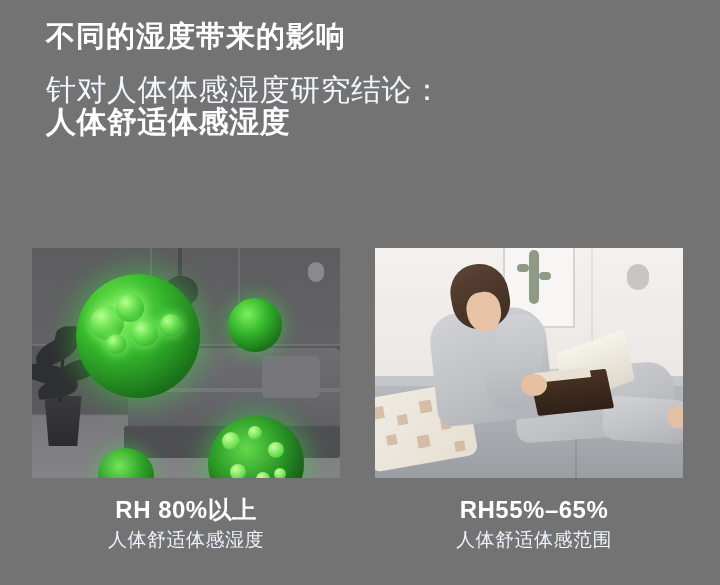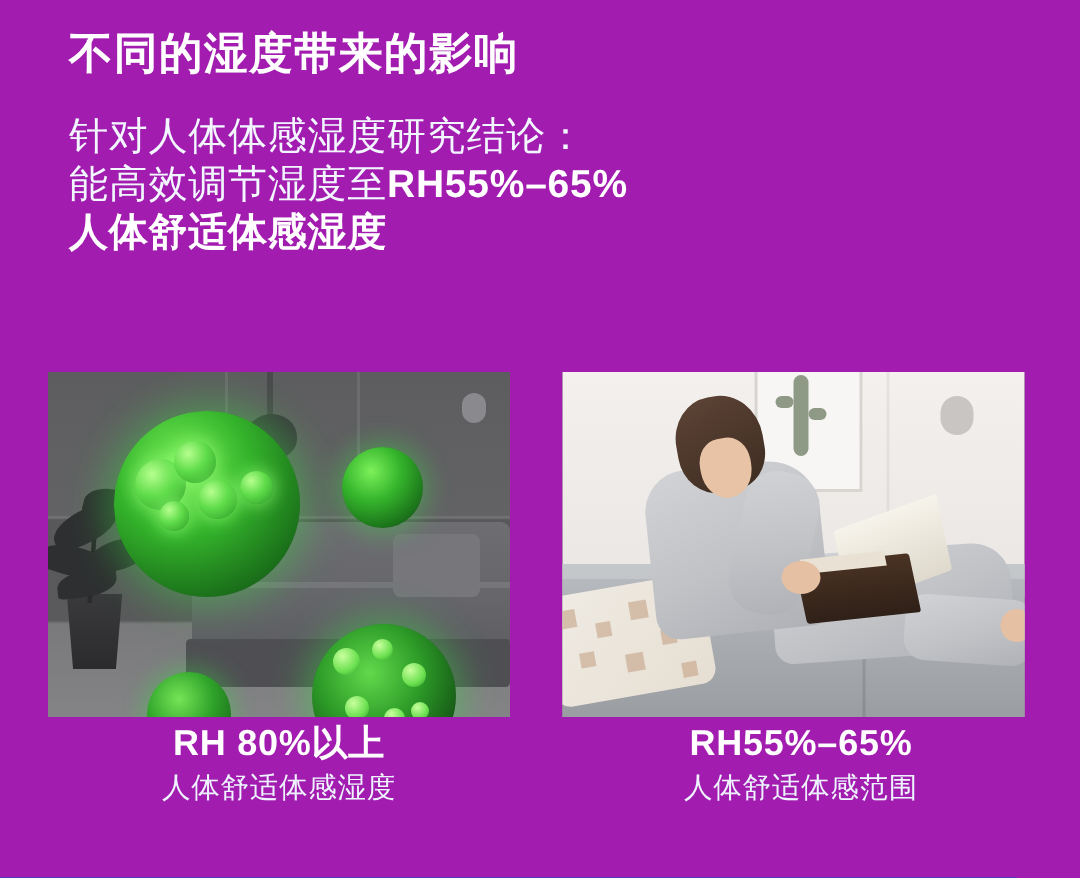--- a/index.html
+++ b/index.html
@@ -5,36 +5,36 @@
   * { margin:0; padding:0; box-sizing:border-box; }
   html, body {
     width:720px; height:585px;
     overflow:hidden;
     background:#1250c0;
     font-family:"Liberation Sans", "DejaVu Sans", sans-serif;
   }
   .poster {
     position:relative;
     width:720px; height:585px;
-    background:#a21caf;
+    background:#737373;
   }
 
   
   .header { position:absolute; left:46px; top:14px; width:640px; }
   .title {
     font-size:29px;
     font-weight:bold;
     color:#ffffff;
     letter-spacing:1px;
     line-height:44px;
     white-space:nowrap;
   }
   .body-block { margin-top:16px; }
   .body-line {
-    font-size:26px;
+    font-size:30px;
     color:#f2f6ff;
     line-height:32px;
     letter-spacing:0.5px;
     white-space:nowrap;
     font-weight:normal;
   }
   .body-line.bold { font-weight:bold; color:#ffffff; }
   .body-line .b { font-weight:bold; color:#ffffff; }
 
   
@@ -267,21 +267,21 @@
     white-space:nowrap;
     text-shadow:
       -3px -3px 0 #2f9ae0,  3px -3px 0 #2f9ae0,
       -3px  3px 0 #2f9ae0,  3px  3px 0 #2f9ae0,
       -3px  0   0 #2f9ae0,  3px  0   0 #2f9ae0,
        0   -3px 0 #2f9ae0,  0    3px 0 #2f9ae0,
        0    5px 6px rgba(0,0,0,0.35);
   }
 
   
-  .captions { position:absolute; left:0; top:480px; width:720px; height:82px; }
+  .captions { position:absolute; left:0; top:494px; width:720px; height:82px; }
   .caption { position:absolute; top:0; width:340px; text-align:center; }
   .caption.left  { left:16px; }
   .caption.right { left:364px; }
   .cap-main {
     font-size:24px; font-weight:bold; color:#ffffff;
     letter-spacing:0.5px; line-height:32px; white-space:nowrap;
   }
   .cap-sub {
     font-size:19px; font-weight:normal; color:#eef3ff;
     letter-spacing:0.5px; line-height:28px; white-space:nowrap;
@@ -292,21 +292,20 @@
 
 <div class="poster">
 
   <div class="header">
     <div class="title">不同的湿度带来的影响</div>
 
     <div class="body-block">
       <div class="body-line">针对人体体感湿度研究结论：</div>
 
 
-      <div class="body-line"><span>能高效调节湿度至</span><span class="b">RH55%–65%</span></div>
 
       <div class="body-line bold">人体舒适体感湿度</div>
     </div>
   </div>
 
   <div class="photos">
 
     <div class="photo left">
       <div class="scene-dark">
         <div class="wall-line wl1"></div>

